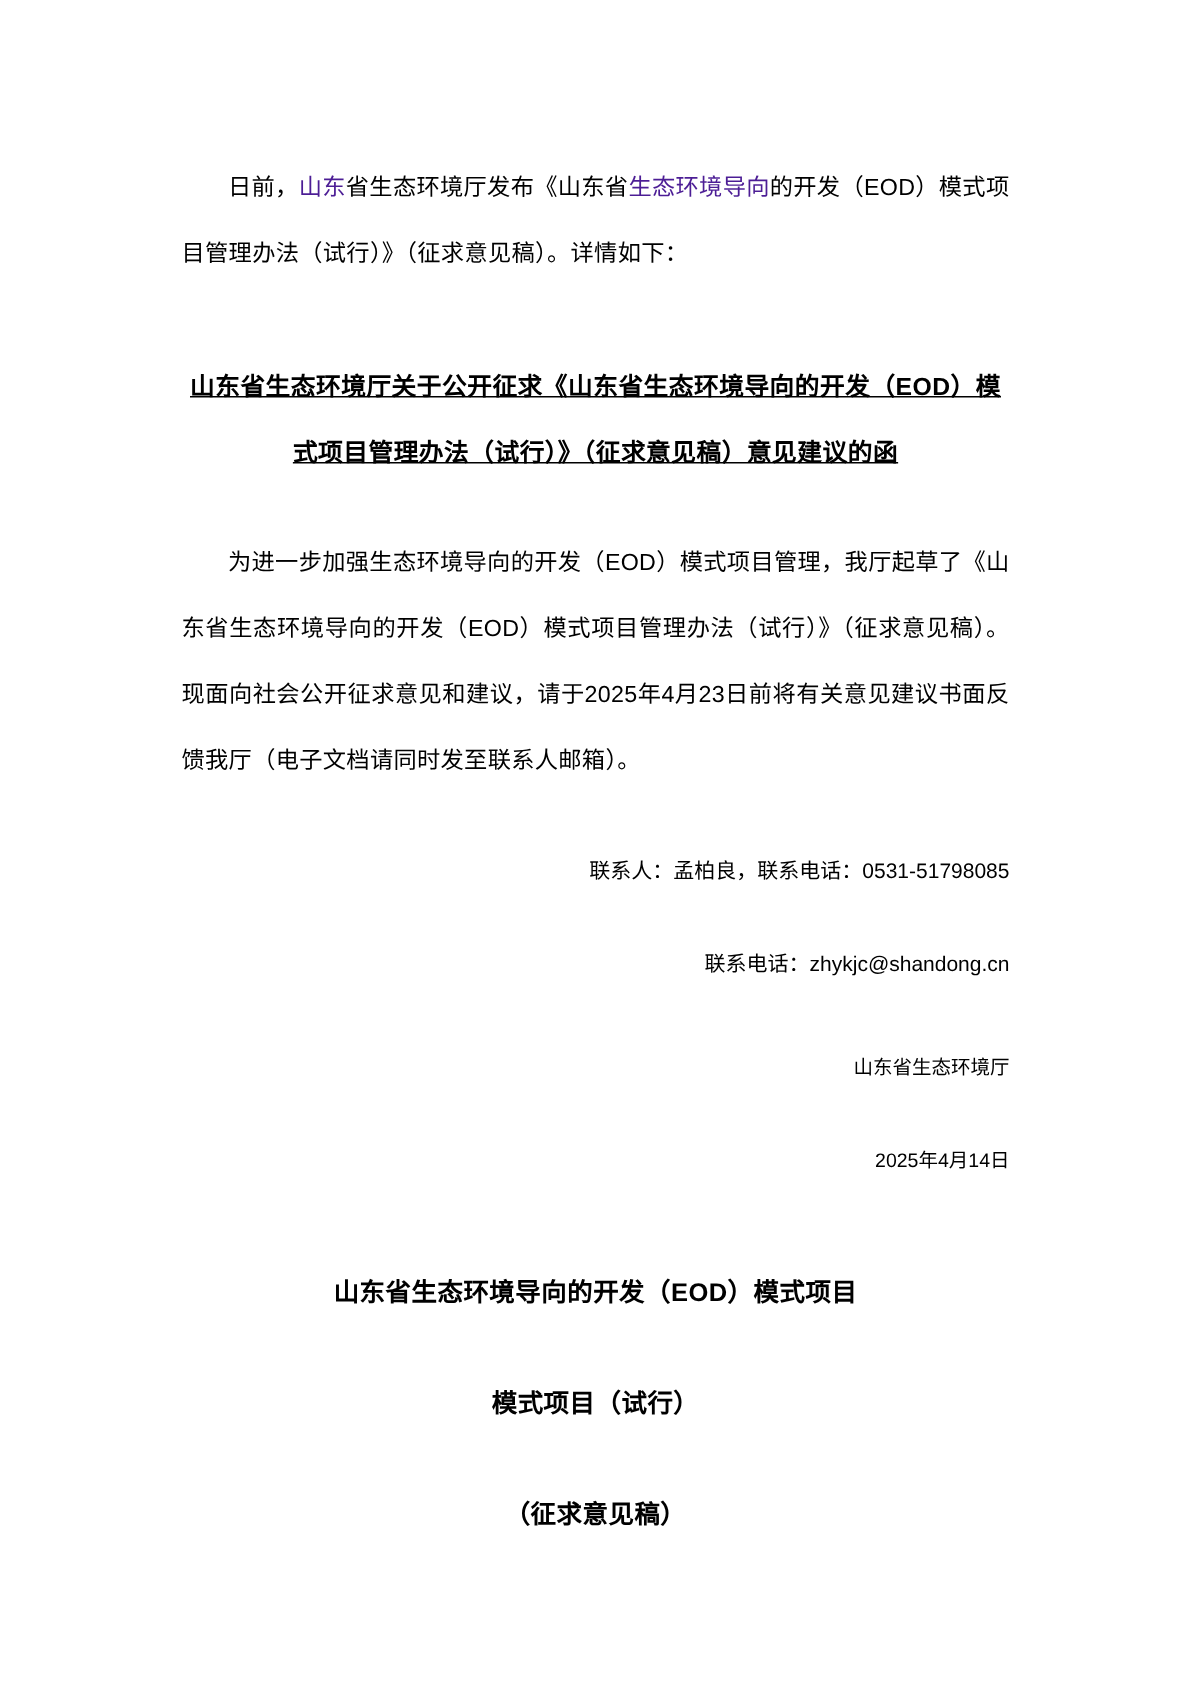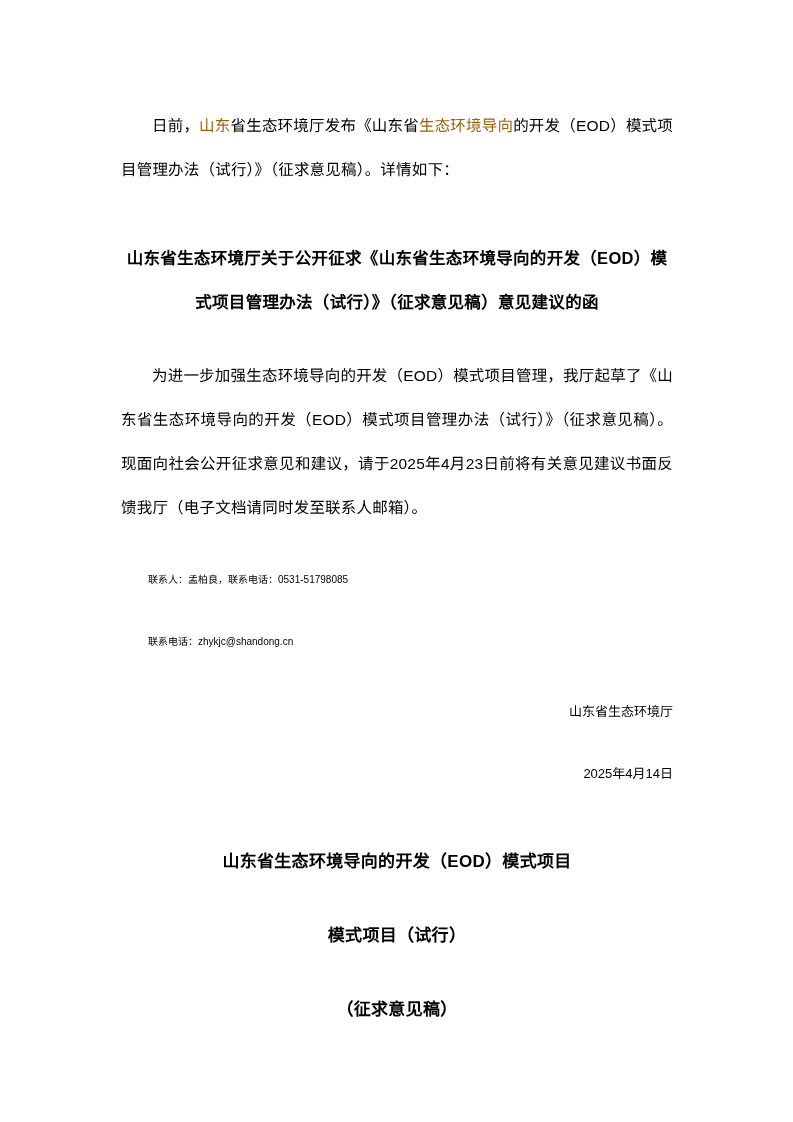--- a/index.html
+++ b/index.html
@@ -35,43 +35,45 @@
     letter-spacing: 0.2px;
     text-align: justify;
     text-justify: inter-ideograph;
     margin: 0;
     word-break: break-all;
   }
   .indent {
     text-indent: 2em;
   }
   .blue {
-    color: #a16207;
+    color: #4c1d95;
   }
 
   
   .heading {
     font-size: 16.5px;
     font-weight: bold;
     line-height: 44px;
     text-align: center;
     margin: 0;
     letter-spacing: 0.3px;
   }
   .heading-wide {
     width: 100%;
+    text-decoration: underline;
   }
 
   
   .contact-line {
-    font-size: 10px;
+    font-size: 14px;
     line-height: 44px;
     margin: 0;
     padding-left: 27px;
     white-space: nowrap;
+    text-align: right;
   }
 
   
   .sign-line {
     font-size: 13px;
     line-height: 44px;
     margin: 0;
     text-align: right;
     white-space: nowrap;
   }

